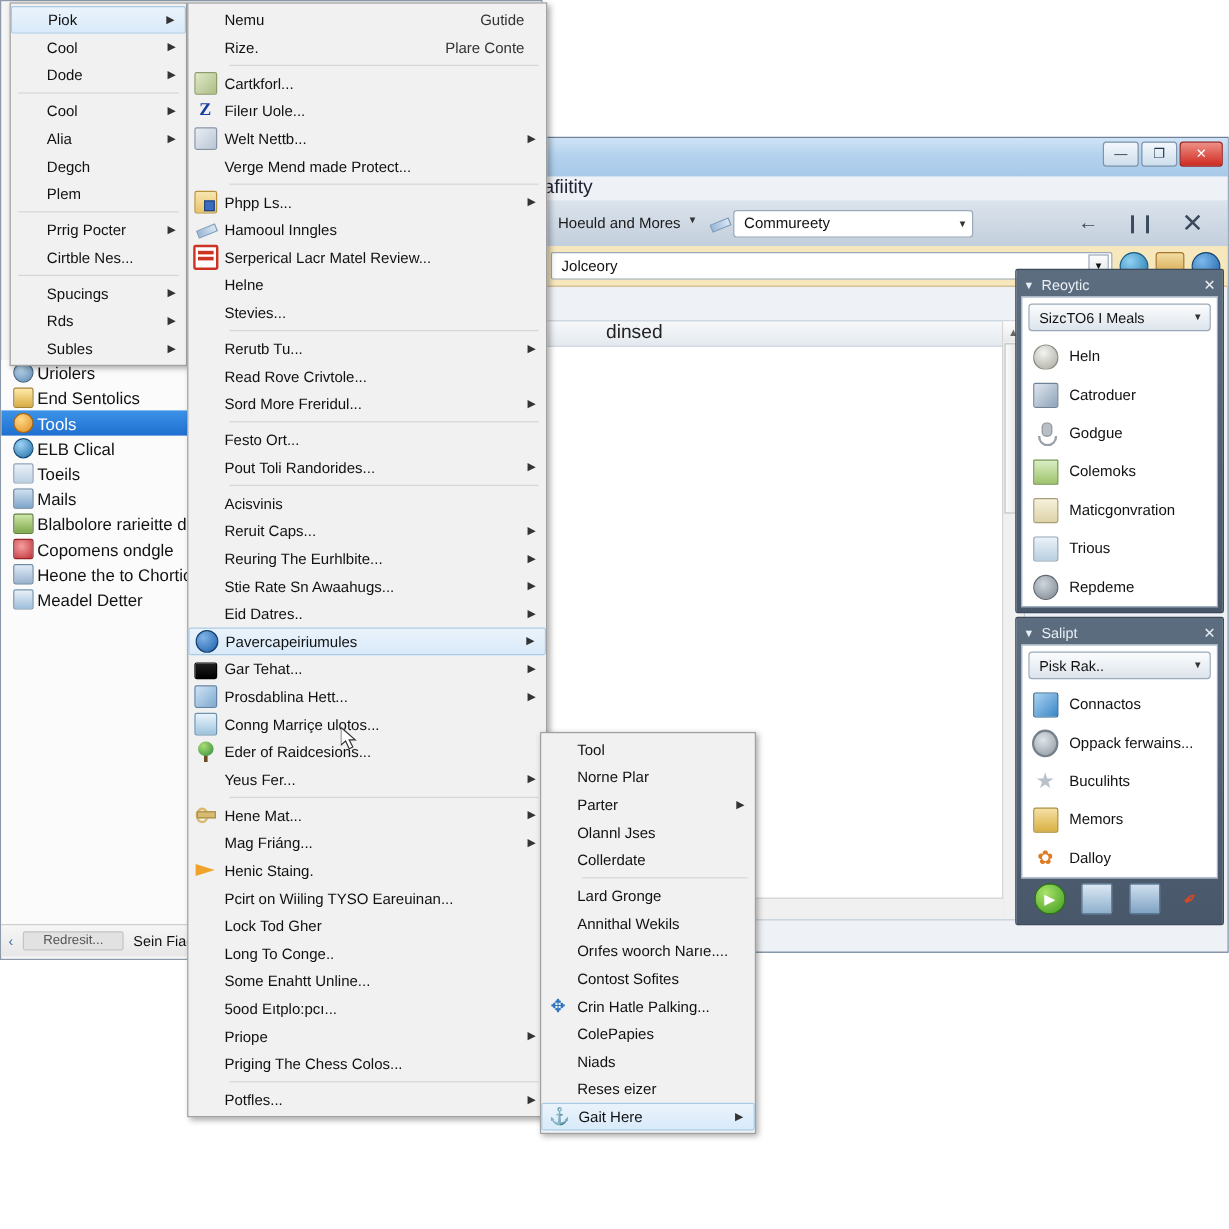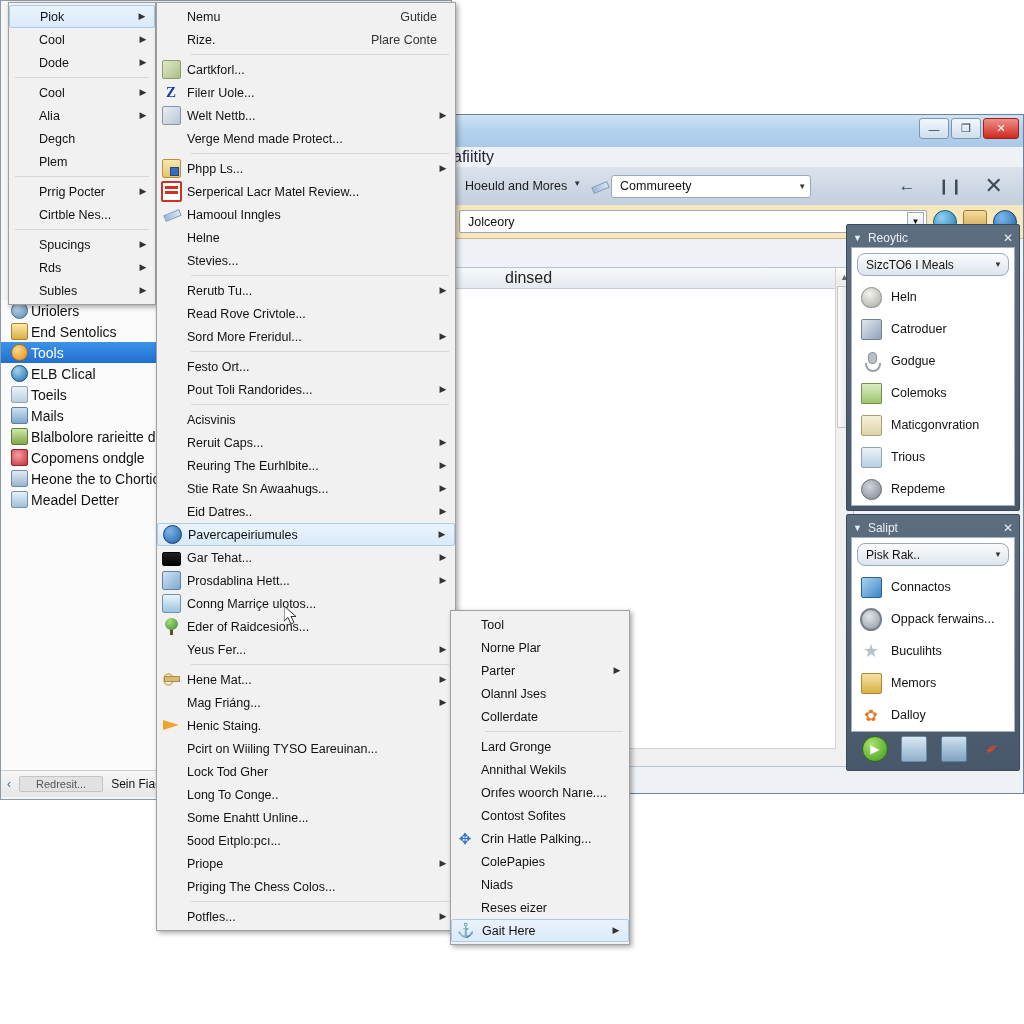--- a/index.html
+++ b/index.html
@@ -134,21 +134,21 @@
      background:linear-gradient(to bottom,#fdfdfd,#e8e8e8);}
   .vthumb{position:absolute;top:18px;left:1px;right:1px;height:140px;background:linear-gradient(to right,#fbfbfb,#dcdcdc);border:1px solid #c3c3c3;}
   .hscroll{position:absolute;left:0;right:17px;bottom:0;height:17px;background:#f0f0f0;border-top:1px solid #d4d4d4;}
 
   
   .dock{position:absolute;width:174px;background:linear-gradient(to bottom,#5d6d80,#48576a);
      border:1px solid #3c4a5a;box-sizing:border-box;padding:4px;border-radius:2px;}
   .dockhdr{display:flex;align-items:center;height:18px;color:#e8eef4;font-size:12px;gap:6px;padding:0 2px;}
   .dockhdr .x{margin-left:auto;font-size:12px;}
   .dockbody{background:#fff;border:1px solid #9fb0c2;}
-  .dcombo{margin:5px;height:21px;background:linear-gradient(to bottom,#fbfcfd,#dde4ec);border:1px solid #9aa9b8;border-radius:8px;
+  .dcombo{margin:5px;height:21px;background:linear-gradient(to bottom,#fbfcfd,#dde4ec);border:1px solid #9aa9b8;border-radius:3px;
      display:flex;align-items:center;justify-content:space-between;padding:0 6px 0 8px;font-size:12px;}
   .drow{display:flex;align-items:center;height:32px;padding-left:8px;gap:9px;font-size:12.5px;}
   .drow .dico{width:22px;min-width:22px;height:22px;display:flex;align-items:center;justify-content:center;}
   .dchip{width:19px;height:19px;display:block;border-radius:2px;}
   .i-bulb{background:radial-gradient(circle at 40% 32%,#f3f3f0,#a9a9a0);border-radius:50% 50% 45% 45%;border:1px solid #8b8b82;}
   .i-book{background:linear-gradient(135deg,#dfe7ef,#8fa3b8);border:1px solid #6f8296;}
   .i-mic{background:transparent;position:relative;}
   .i-mic:after{content:"";position:absolute;left:6px;top:0;width:7px;height:10px;border-radius:4px;background:#b9bfc6;border:1px solid #8e949b;}
   .i-mic:before{content:"";position:absolute;left:3px;top:11px;width:12px;height:7px;border:2px solid #9aa1a8;border-top:none;border-radius:0 0 8px 8px;}
   .i-folder{background:linear-gradient(to bottom,#d9edc2,#9ec46c);border:1px solid #6f9348;border-radius:1px;}
@@ -503,30 +503,30 @@
     <div class="sep"></div>
     <div class="mi">
       <span class="ico">
         <span class="chip doc"></span>
       </span>
       <span class="lbl">Phpp Ls...</span>
       <span class="arr">▶</span>
     </div>
     <div class="mi">
       <span class="ico">
+        <span class="chip pen"></span>
+      </span>
+      <span class="lbl">Hamooul Inngles</span>
+      <span class="arr"></span>
+    </div>
+    <div class="mi">
+      <span class="ico">
         <span class="chip red"></span>
       </span>
       <span class="lbl">Serperical Lacr Matel Review...</span>
-      <span class="arr"></span>
-    </div>
-    <div class="mi">
-      <span class="ico">
-        <span class="chip pen"></span>
-      </span>
-      <span class="lbl">Hamooul Inngles</span>
       <span class="arr"></span>
     </div>
     <div class="mi">
       <span class="ico"></span>
       <span class="lbl">Helne</span>
       <span class="arr"></span>
     </div>
     <div class="mi">
       <span class="ico"></span>
       <span class="lbl">Stevies...</span>

